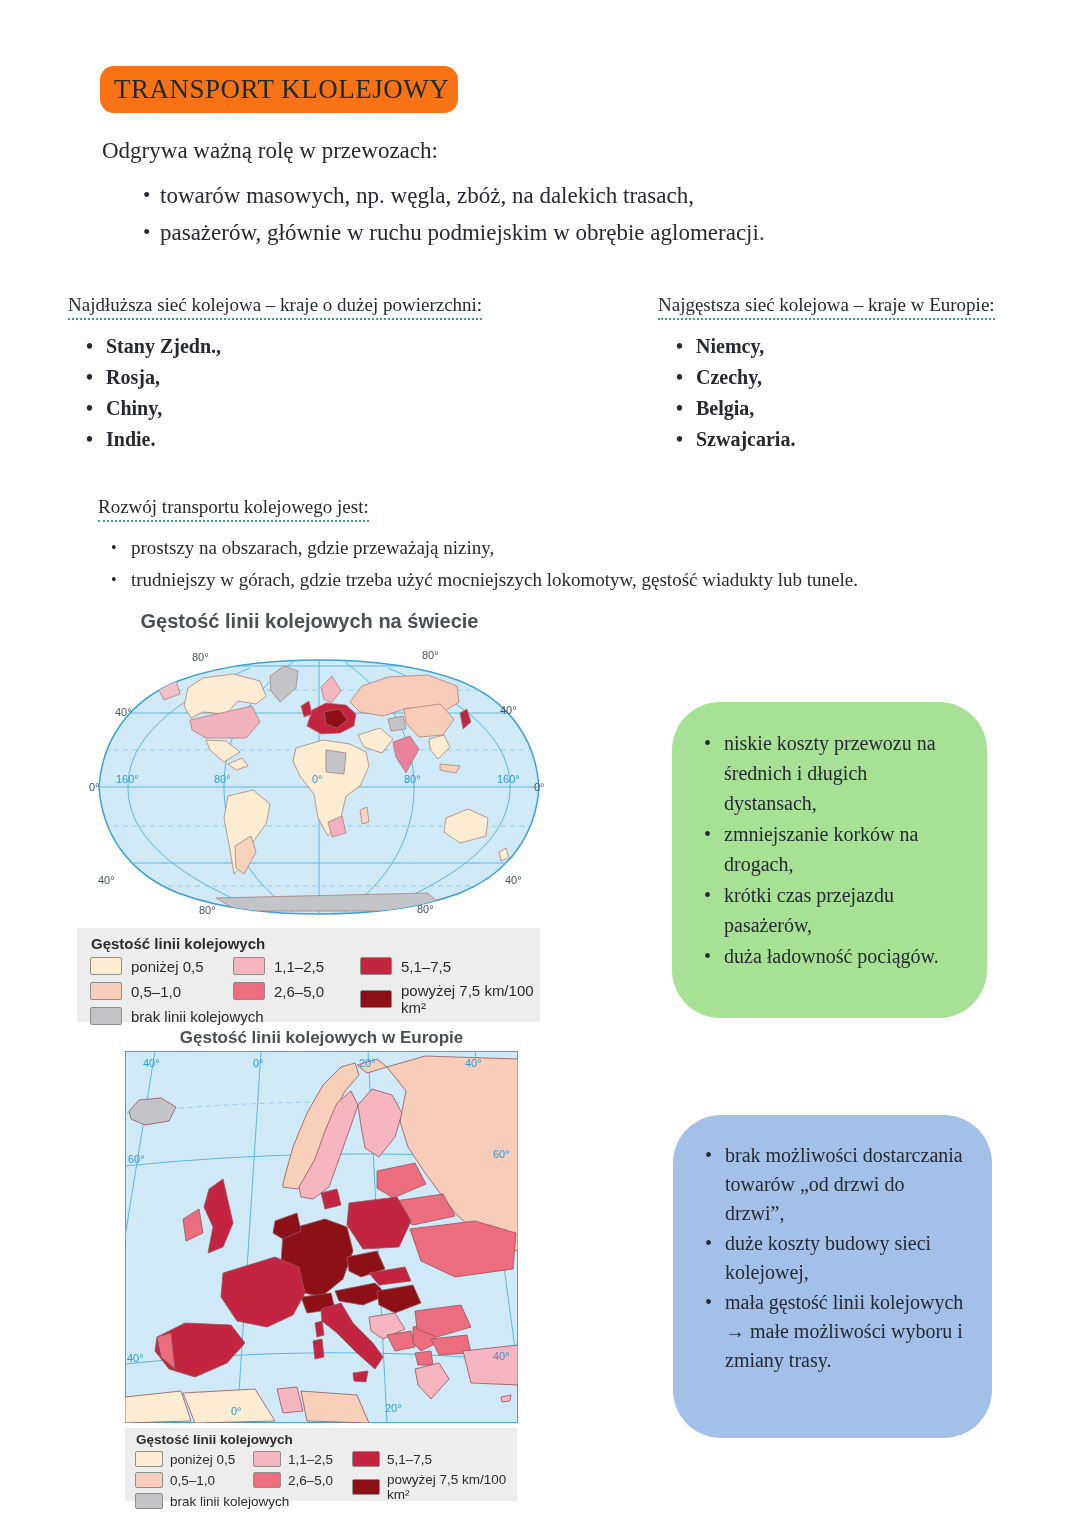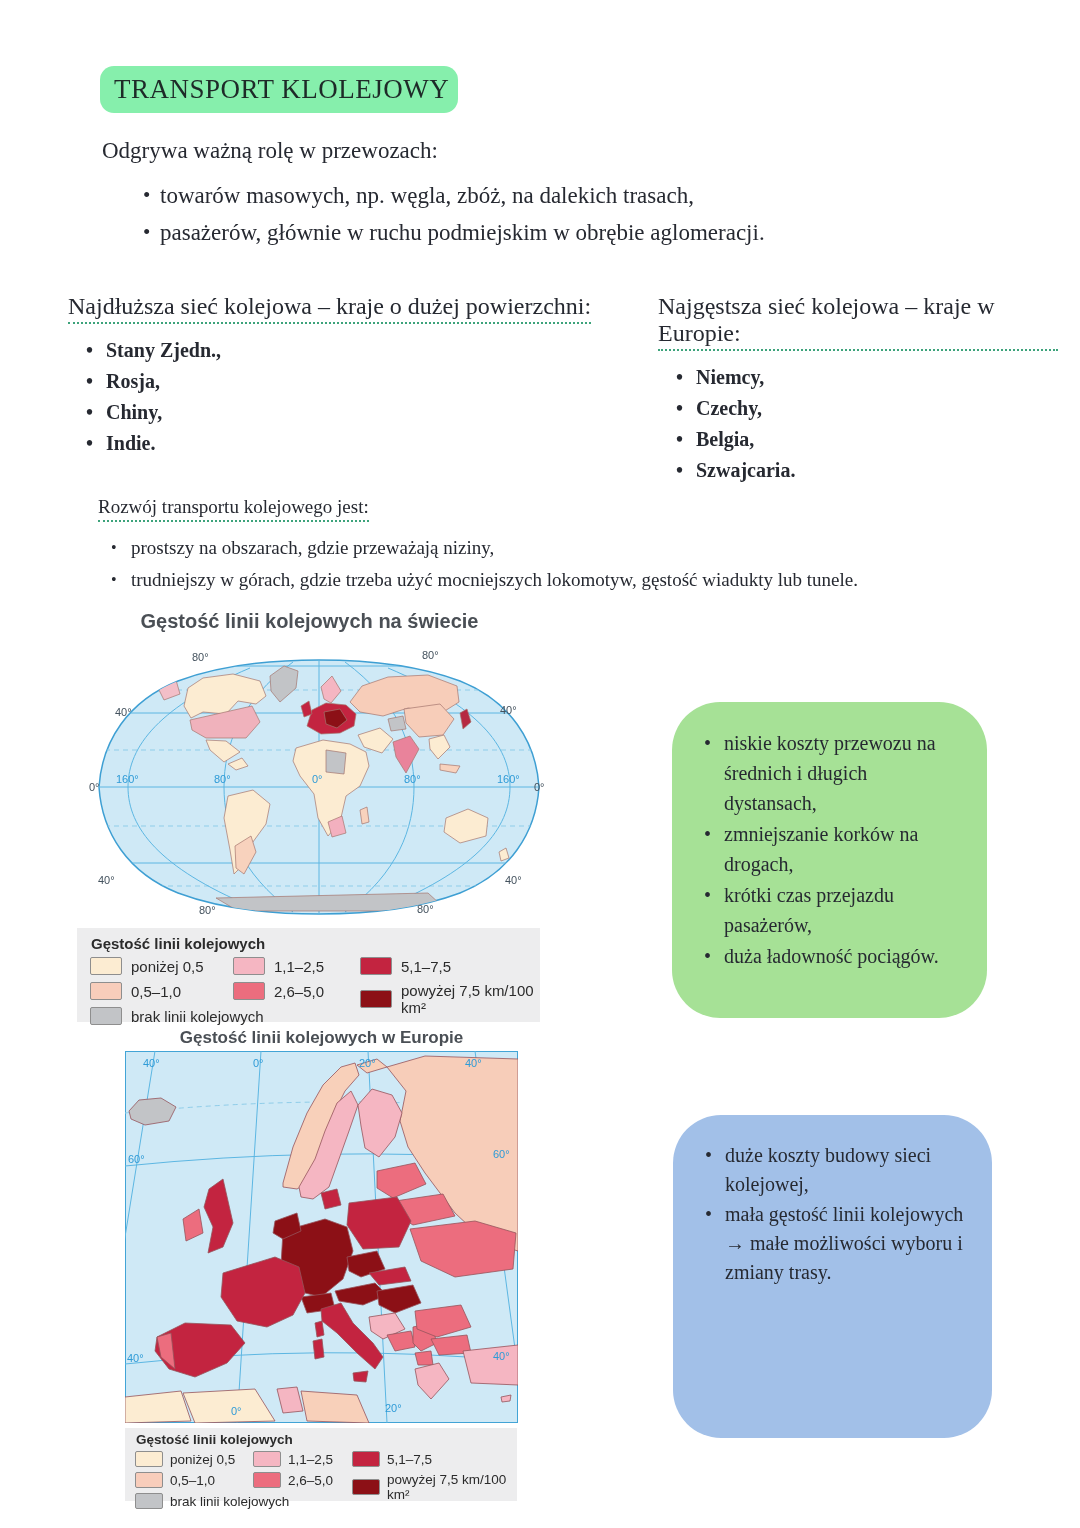--- a/index.html
+++ b/index.html
@@ -1,36 +1,36 @@
 <!DOCTYPE html>
 <html lang="pl"><head>
 <meta charset="utf-8">
 <style>
   html,body{margin:0;padding:0;background:#ffffff;}
   .page{position:relative;width:1080px;height:1528px;background:#ffffff;overflow:hidden;
         font-family:"Liberation Serif","DejaVu Serif",serif;color:#262931;}
   .abs{position:absolute;}
 
   
-  .title-pill{left:100px;top:66px;width:358px;height:47px;background:#86efac;border-radius:14px;
+  .title-pill{left:100px;top:66px;width:358px;height:47px;background:#f97316;border-radius:14px;
               display:flex;align-items:center;justify-content:flex-start;padding-left:14px;box-sizing:border-box;
               font-size:27px;letter-spacing:.5px;color:#1e2a28;}
 
   
   .intro{left:102px;top:138px;width:880px;font-size:23px;}
   .intro p{margin:0;}
   .intro ul{list-style:none;margin:13px 0 0 41px;padding:0;}
   .intro li{position:relative;padding-left:17px;line-height:37px;}
   .intro li::before{content:"•";position:absolute;left:0;top:0;font-size:21px;}
 
   
   .col{font-size:20px;}
   .col-left{left:68px;top:293px;width:560px;}
   .col-right{left:658px;top:293px;width:400px;}
-  .dotted-h{display:inline-block;border-bottom:2px dotted #3da37b;padding-bottom:2px;font-size:24px;}
+  .dotted-h{display:inline-block;border-bottom:2px dotted #3da37b;padding-bottom:2px;font-size:19px;}
   .col ul{list-style:none;margin:11px 0 0 18px;padding:0;}
   .col li{position:relative;padding-left:20px;line-height:31px;font-weight:bold;}
   .col li::before{content:"•";position:absolute;left:0;top:0;}
 
   
   .dev{left:98px;top:496px;width:930px;font-size:19px;}
   .dev .dotted-h{font-size:19px;}
   .dev ul{list-style:none;margin:10px 0 0 13px;padding:0;}
   .dev li{position:relative;padding-left:20px;line-height:32px;}
   .dev li::before{content:"•";position:absolute;left:0;top:0;font-size:16px;}
@@ -343,18 +343,19 @@
         </div>
       <div class="lg-row">
           <span class="lg-swatch" style="background: rgb(140, 16, 22);"></span>
           <span class="lg-label">powyżej 7,5 km/100 km²</span>
         </div>
     </div>
   </div>
 
   <div class="abs bubble wady" style="background:#a2c0e8;">
     <ul>
+      <li>brak możliwości dostarczania towarów „od drzwi do drzwi”,</li>
       <li> duże koszty budowy sieci kolejowej,</li>
       <li> mała gęstość linii kolejowych → małe możliwości wyboru i zmiany trasy.</li>
     </ul>
   </div>
 
 </div>
 
 </body></html>

